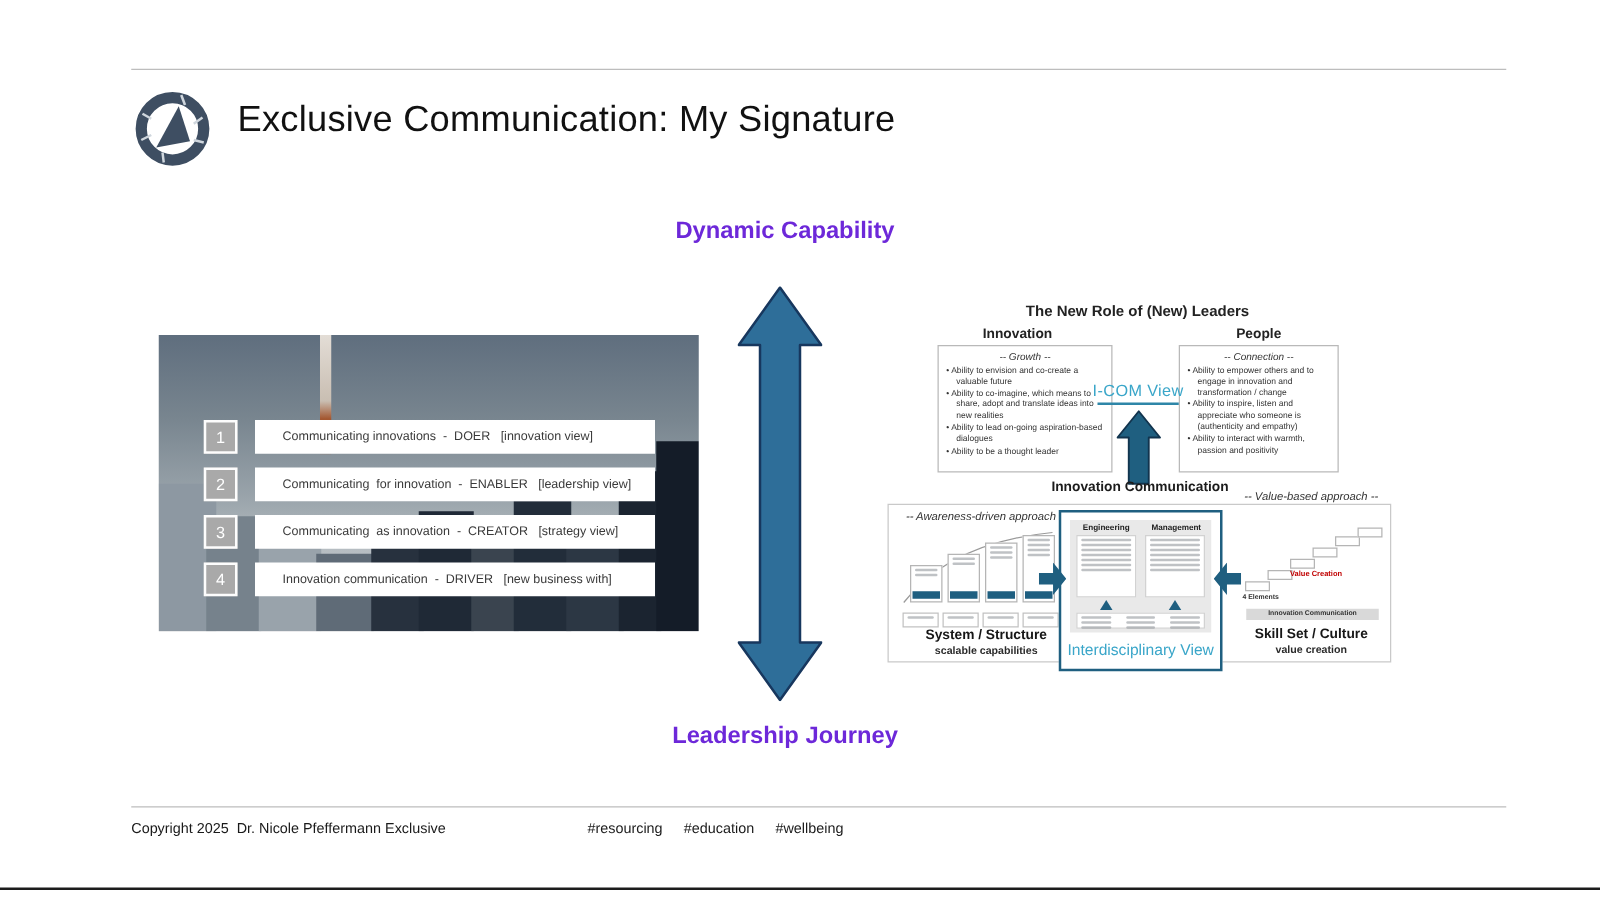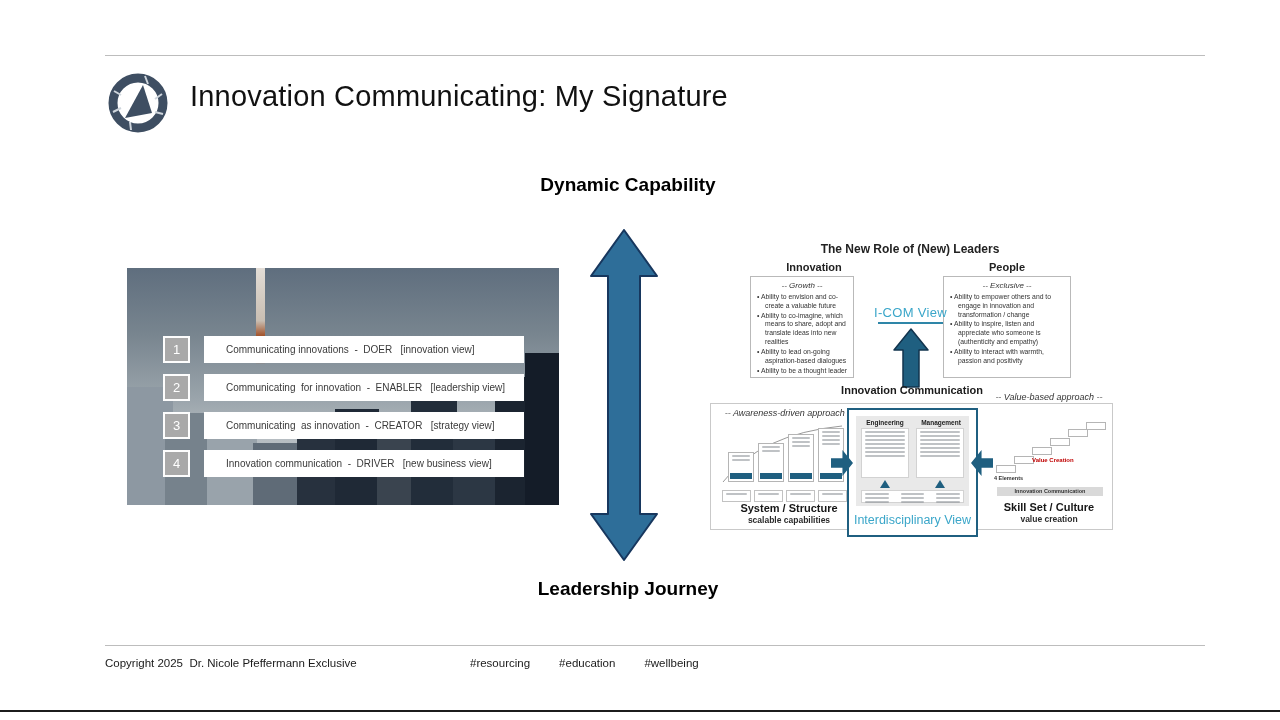--- a/index.html
+++ b/index.html
@@ -6,21 +6,21 @@
   body{width:1280px;height:720px;background:#fff;position:relative;overflow:hidden;
        font-family:"Liberation Sans", sans-serif;color:#1a1a1a;}
   .abs{position:absolute;}
   .ctr{text-align:center;}
   .pre{white-space:pre;}
   
   .rule{background:#bdbdbd;height:1px;}
   .slide-title{font-size:29px;letter-spacing:.2px;color:#111;}
   .slide-title b{font-weight:400;}
   
-  .axis-label{font-size:19px;font-weight:700;color:#000000;}
+  .axis-label{font-size:19px;font-weight:700;color:#6d28d9;}
   
   .city{width:432px;height:237px;overflow:hidden;
         background:linear-gradient(180deg,#5f6e7e 0%,#78858f 28%,#9aa4ab 55%,#b6bdc2 72%,#c3c8cb 100%);}
   .bldg{position:absolute;bottom:0;}
   .win-d{background-image:repeating-linear-gradient(0deg,transparent 0 5px,rgba(255,225,150,.14) 5px 6px),
                           repeating-linear-gradient(90deg,transparent 0 5px,rgba(255,255,255,.10) 5px 6px);}
   .panel-title{left:52px;top:14px;width:328px;height:27px;background:#fff;line-height:27px;
                font-size:13.5px;font-weight:700;color:#262626;box-shadow:0 0 0 1px rgba(0,0,0,.06);}
   .lvl-row{left:36px;width:361px;height:27px;display:flex;}
   .lvl-num{width:27px;height:27px;background:#a9a9a9;border:2px solid #fdfdfd;box-sizing:border-box;
@@ -56,21 +56,21 @@
           border-bottom:8px solid #1F5F80;position:absolute;}
   .team-label{font-size:12.5px;color:#3AA6C9;}
   .arr-r{clip-path:polygon(0 32%,52% 32%,52% 0,100% 50%,52% 100%,52% 68%,0 68%);background:#1F5F80;}
   .arr-l{clip-path:polygon(100% 32%,48% 32%,48% 0,0 50%,48% 100%,48% 68%,100% 68%);background:#1F5F80;}
   .step{position:absolute;background:#fff;border:1px solid #b5b5b5;box-sizing:border-box;}
   .vc{font-size:6px;color:#C00000;font-weight:600;}
   .tiny-b{font-size:5.5px;font-weight:700;color:#333;}
   .gray-bar{background:#d9d9d9;font-size:5.5px;font-weight:700;color:#333;text-align:center;line-height:9px;}
   
   .foot{font-size:11.5px;color:#1a1a1a;}
-  .tags{display:flex;gap:29px;font-size:11.5px;color:#1a1a1a;justify-content:center;}
+  .tags{display:flex;gap:17px;font-size:11.5px;color:#1a1a1a;justify-content:center;}
 </style>
 </head>
 <body>
 
 <div class="abs rule" style="left:105px;top:55px;width:1100px;"></div>
 
 <div class="abs" style="left:107px;top:72px;width:62px;height:62px;">
   <svg width="62" height="62" viewBox="0 0 62 62">
     <circle cx="31" cy="31" r="25" fill="none" stroke="#3E4E62" stroke-width="9"></circle>
     <g stroke="#cfd6dd" stroke-width="2">
@@ -78,21 +78,21 @@
       <line x1="55" y1="22" x2="48" y2="27"></line>
       <line x1="56" y1="42" x2="48" y2="40"></line>
       <line x1="24" y1="58" x2="23" y2="50"></line>
       <line x1="6" y1="40" x2="14" y2="36"></line>
       <line x1="7" y1="19" x2="14" y2="23"></line>
     </g>
     <polygon points="36,13 18,46 45,41" fill="#3E4E62"></polygon>
   </svg>
 </div>
 
-<div class="abs slide-title" style="left:190px;top:80px;"><span class="pre">Innovation Communicating: </span><b>My Signature</b></div>
+<div class="abs slide-title" style="left:190px;top:80px;"><span class="pre">Exclusive Communication: </span><b>My Signature</b></div>
 
 <div class="abs axis-label ctr" style="left:478px;top:174px;width:300px;">Dynamic Capability</div>
 <div class="abs axis-label ctr" style="left:478px;top:578px;width:300px;">Leadership Journey</div>
 
 <div class="abs" style="left:590px;top:229px;width:68px;height:332px;">
   <svg width="68" height="332" viewBox="0 0 68 332">
     <polygon points="34,1 67,47 50,47 50,285 67,285 34,331 1,285 18,285 18,47 1,47" fill="#2E6E99" stroke="#17375E" stroke-width="2" stroke-linejoin="round"></polygon>
   </svg>
 </div>
 
@@ -120,41 +120,41 @@
   <div class="abs lvl-row" style="top:106px;">
     <div class="lvl-num">2</div>
     <div class="lvl-bar">Communicating  for innovation  -  ENABLER   [leadership view]</div>
   </div>
   <div class="abs lvl-row" style="top:144px;">
     <div class="lvl-num">3</div>
     <div class="lvl-bar">Communicating  as innovation  -  CREATOR   [strategy view]</div>
   </div>
   <div class="abs lvl-row" style="top:182px;">
     <div class="lvl-num">4</div>
-    <div class="lvl-bar">Innovation communication  -  DRIVER   [new business view]</div>
+    <div class="lvl-bar">Innovation communication  -  DRIVER   [new business with]</div>
   </div>
 </div>
 
 <div class="abs rd-title ctr" style="left:760px;top:242px;width:300px;">The New Role of (New) Leaders</div>
 
 <div class="abs col-hd ctr" style="left:750px;top:261px;width:128px;">Innovation</div>
 <div class="abs col-hd ctr" style="left:943px;top:261px;width:128px;">People</div>
 
-<div class="abs lbox" style="left:750px;top:276px;width:104px;height:102px;">
+<div class="abs lbox" style="left:750px;top:276px;width:140px;height:102px;">
   <div class="sub-hd">-- Growth --</div>
   <ul class="blts">
     <li>Ability to envision and co-create a valuable future</li>
     <li>Ability to co-imagine, which means to share, adopt and translate ideas into new realities</li>
     <li>Ability to lead on-going aspiration-based dialogues</li>
     <li>Ability to be a thought leader</li>
   </ul>
 </div>
 
 <div class="abs lbox" style="left:943px;top:276px;width:128px;height:102px;">
-  <div class="sub-hd">-- Exclusive --</div>
+  <div class="sub-hd">-- Connection --</div>
   <ul class="blts">
     <li>Ability to empower others and to engage in innovation and transformation / change</li>
     <li>Ability to inspire, listen and appreciate who someone is (authenticity and empathy)</li>
     <li>Ability to interact with warmth, passion and positivity</li>
   </ul>
 </div>
 
 <div class="abs icom ctr" style="left:873px;top:305px;width:75px;">I-COM View</div>
 <div class="abs icom-line" style="left:878px;top:322px;width:65px;"></div>
 

